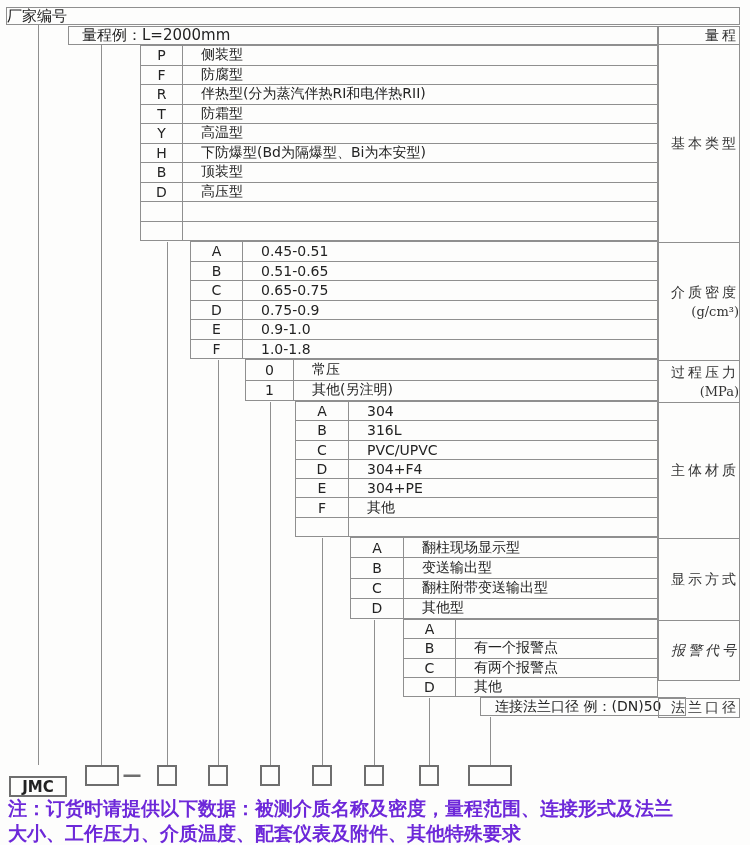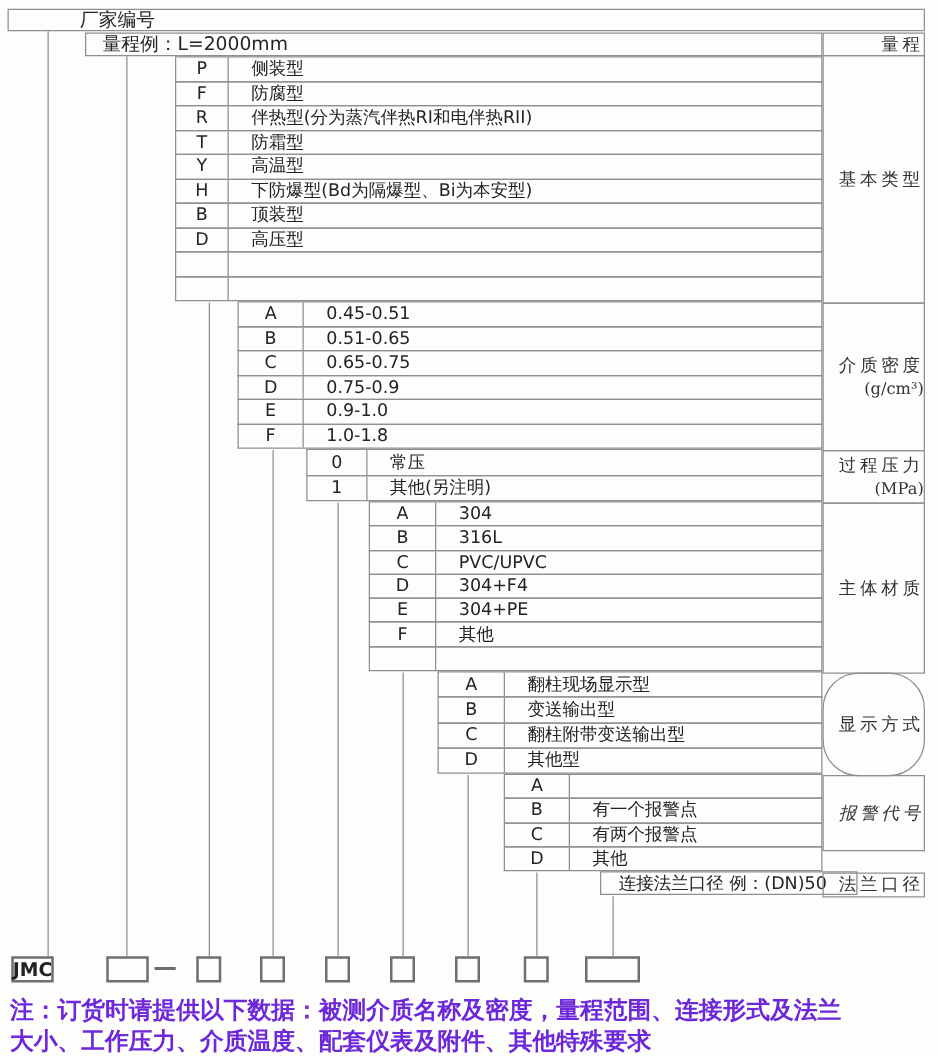--- a/index.html
+++ b/index.html
@@ -66,21 +66,21 @@
     position:absolute; left:8px; top:796px; width:742px;
     color:#6d28d9; font-weight:700; font-size:19px; line-height:25px;
     white-space:nowrap;
   }
 </style>
 </head>
 <body>
 
 <div class="canvas">
 
-  <div class="hrow" style="left:6px; top:7px; width:734px; height:18px; padding-left:57px;">
+  <div class="hrow" style="left:6px; top:7px; width:734px; height:18px; ">
     <span>厂家编号</span>
   </div>
   <div class="hrow" style="left:68px; top:26px; width:590px; height:19px; padding-left:13px;">
     <span>量程例：L=2000mm</span>
   </div>
 
   <div class="tbl t-basic" style="left:140px; top:46px;">
     <div class="trow">
         <div class="code">P</div>
         <div class="desc">侧装型</div>
@@ -245,41 +245,41 @@
     <span>介质密度</span>
     <span class="unit">(g/cm³)</span>
   </div>
   <div class="lbl" style="top:360px; height:43px;">
     <span>过程压力</span>
     <span class="unit">(MPa)</span>
   </div>
   <div class="lbl" style="top:402px; height:137px;">
     <span>主体材质</span>
   </div>
-  <div class="lbl" style="top:538px; height:83px;border-radius:29px;">
+  <div class="lbl" style="top:538px; height:83px;">
     <span>显示方式</span>
   </div>
   <div class="lbl" style="top:620px; height:61px;font-style:italic;">
     <span>报警代号</span>
   </div>
   <div class="lbl" style="top:698px; height:20px;">
     <span>法兰口径</span>
   </div>
 
   <div class="vline" style="left:38px;  top:25px;  height:740px;"></div>
   <div class="vline" style="left:101px; top:45px;  height:720px;"></div>
   <div class="vline" style="left:167px; top:242px; height:523px;"></div>
   <div class="vline" style="left:218px; top:360px; height:405px;"></div>
   <div class="vline" style="left:270px; top:402px; height:363px;"></div>
   <div class="vline" style="left:322px; top:538px; height:227px;"></div>
   <div class="vline" style="left:374px; top:620px; height:145px;"></div>
   <div class="vline" style="left:429px; top:698px; height:67px;"></div>
   <div class="vline" style="left:490px; top:717px; height:48px;"></div>
 
-  <div class="bbox" style="left:9px;   width:34px;">
+  <div class="bbox" style="left:9px;   width:58px;margin-top:11px;">
     <span>JMC</span>
   </div>
   <div class="bbox" style="left:85px;  width:34px;"></div>
   <div class="sep" style="left:122px; width:20px; justify-content:center;">
     <span>—</span>
   </div>
   <div class="bbox" style="left:157px; width:20px;"></div>
   <div class="bbox" style="left:208px; width:20px;"></div>
   <div class="bbox" style="left:260px; width:20px;"></div>
   <div class="bbox" style="left:312px; width:20px;"></div>

